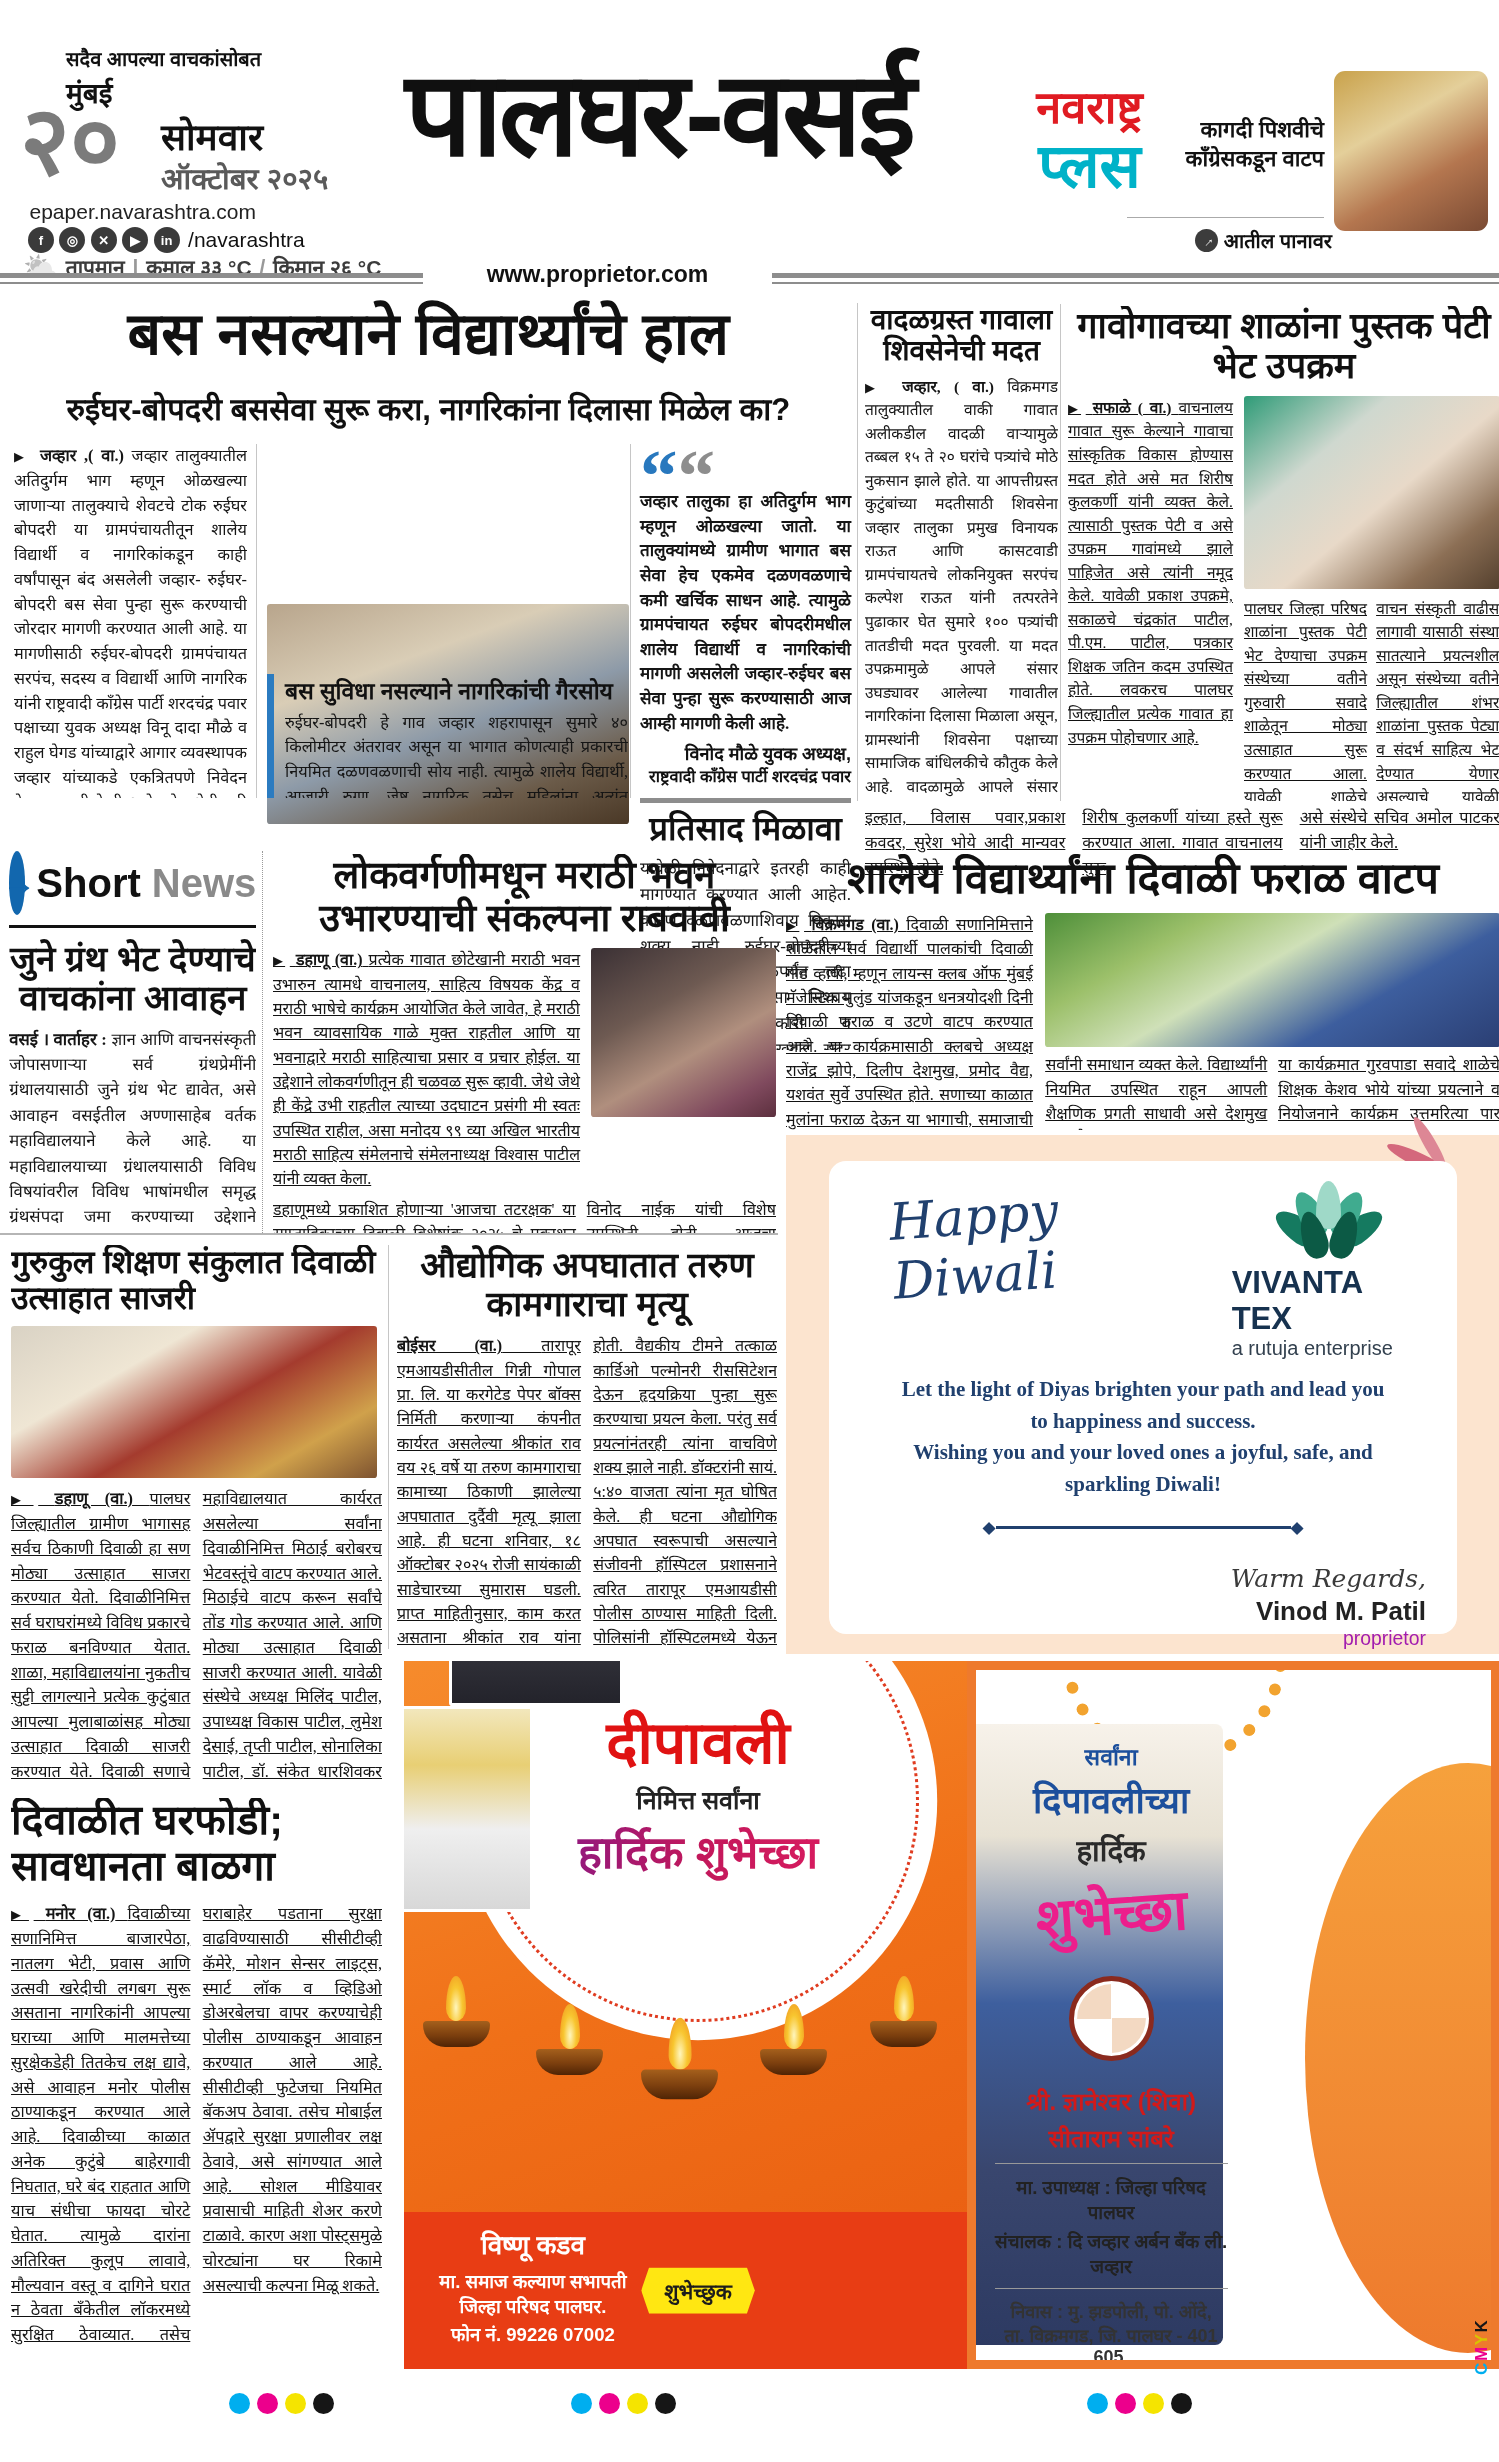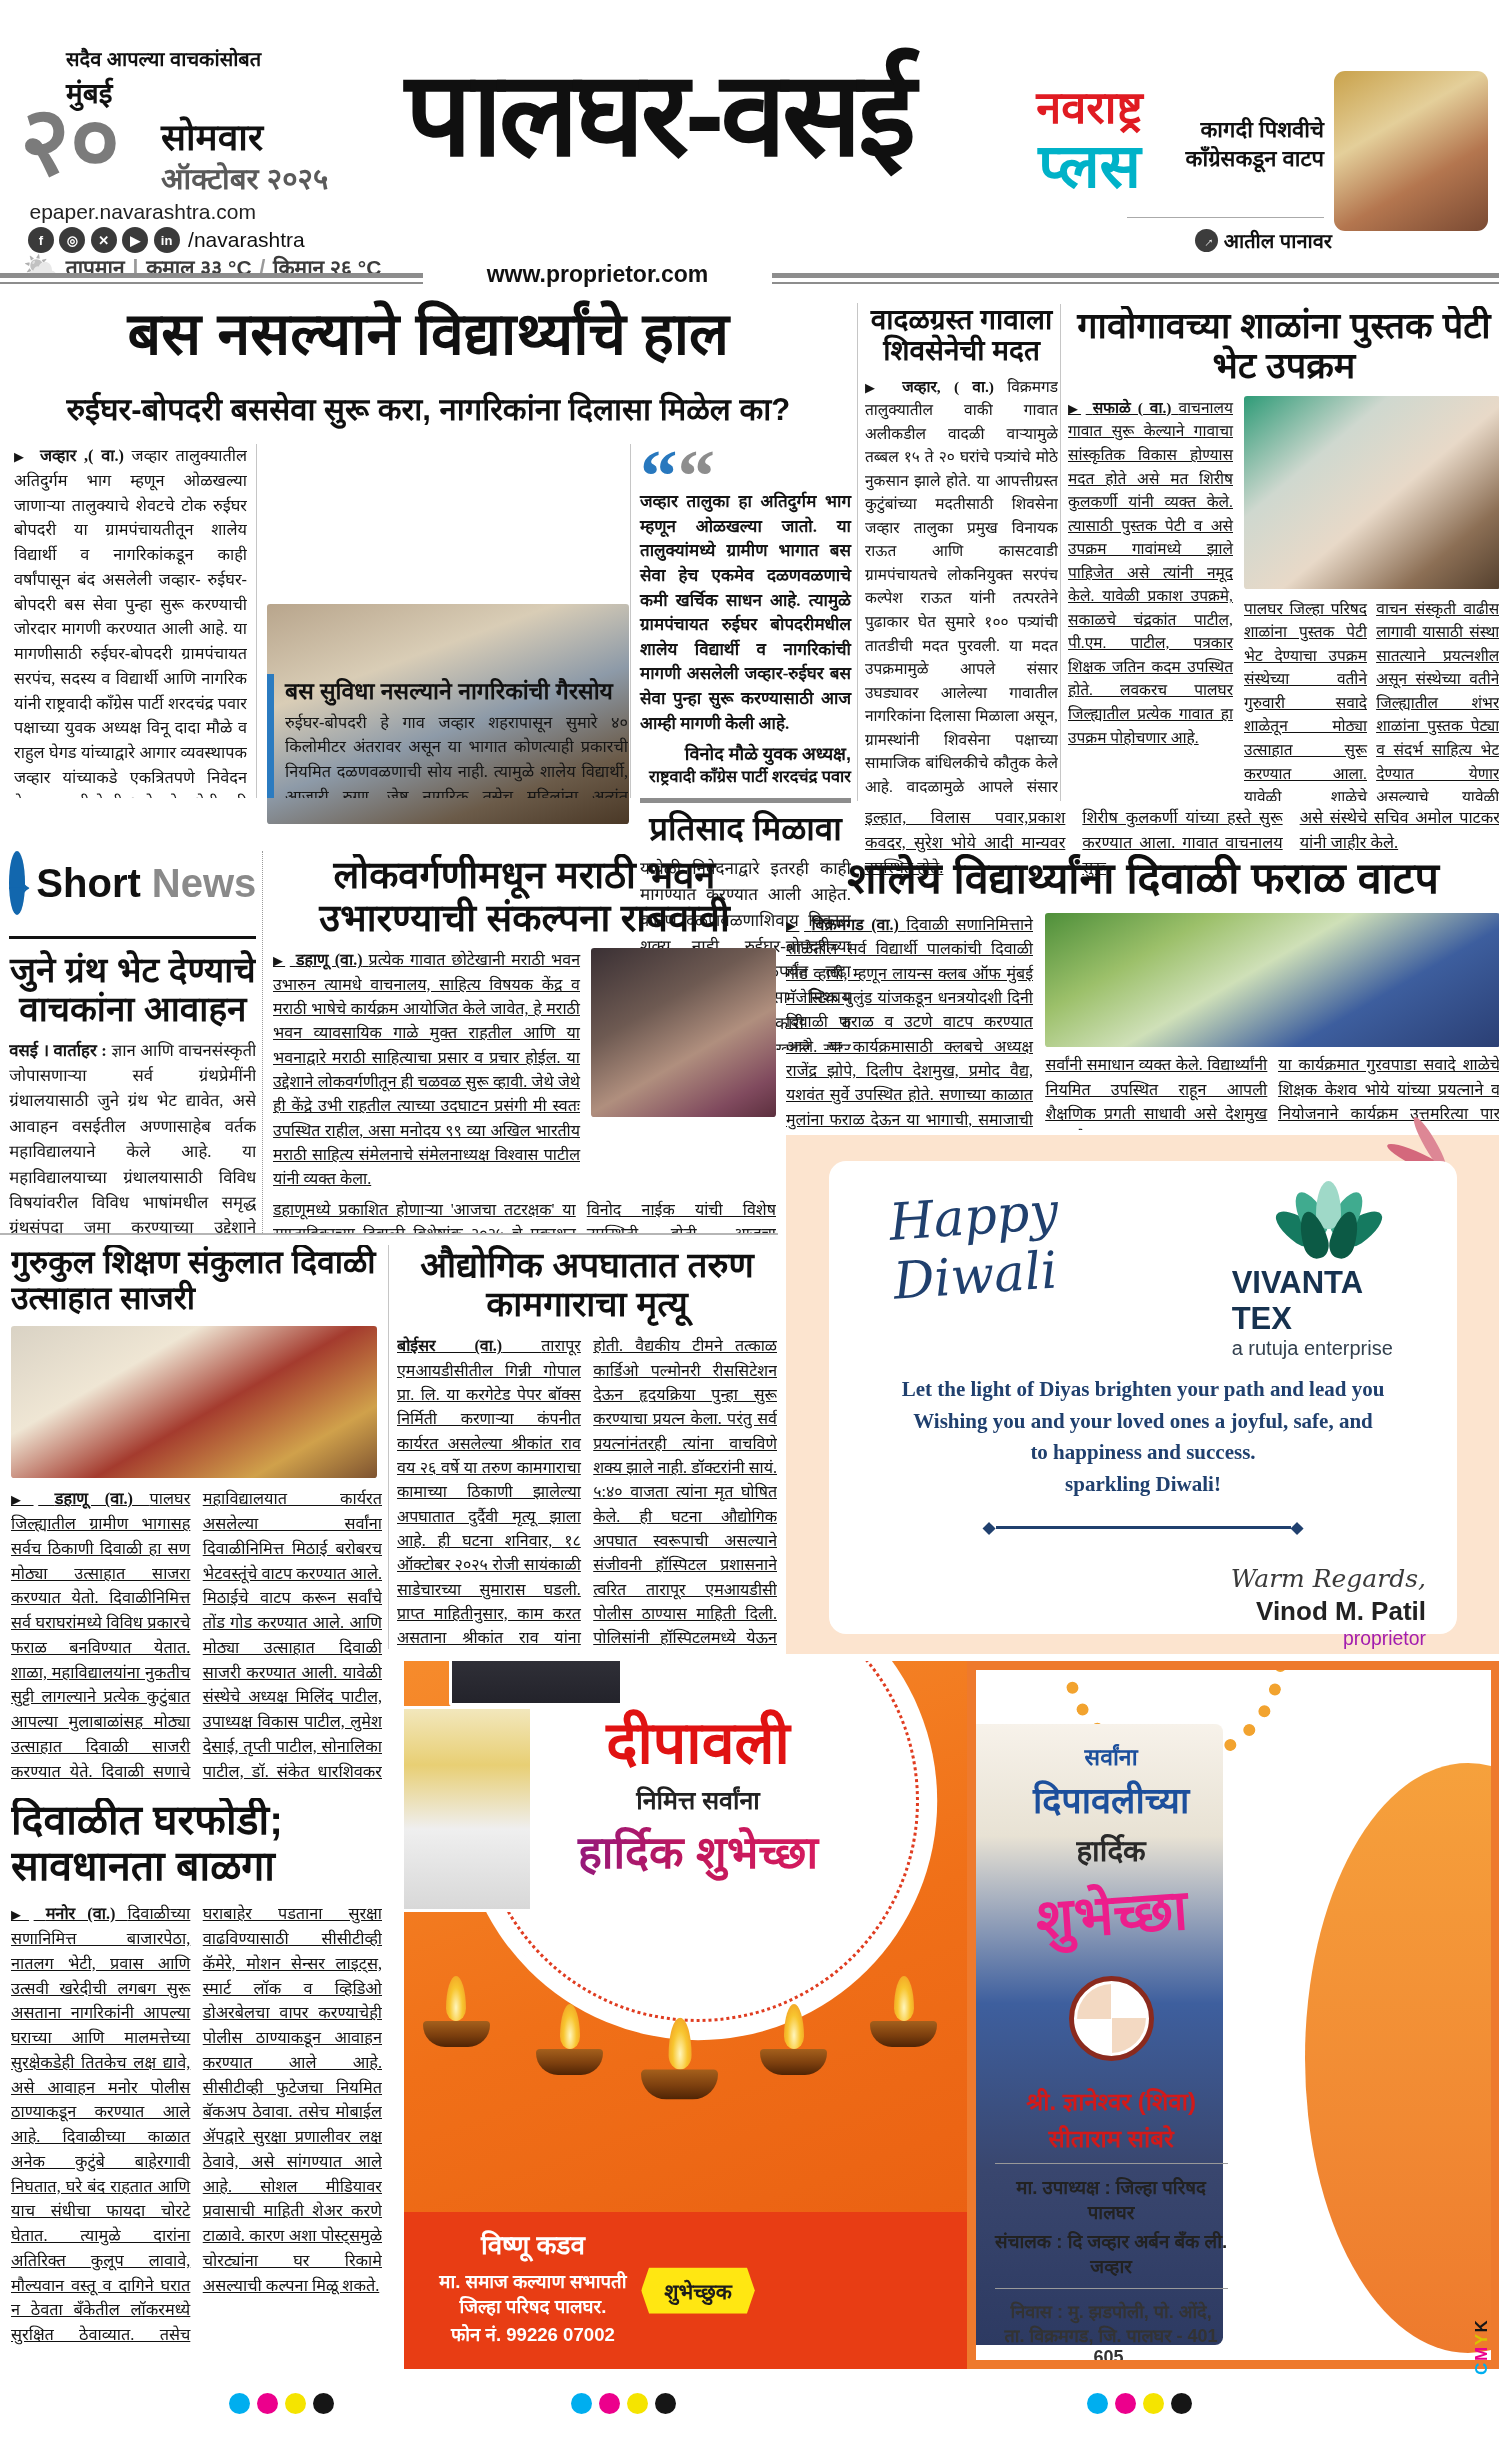--- a/index.html
+++ b/index.html
@@ -157,21 +157,21 @@
     </div>
   </div>
 
   <div class="abs cols" style="left:865px;top:806px;width:635px;gap:17px;">
     <div class="body-txt" style="font-size:16.3px;flex:1;">इल्हात, विलास पवार,प्रकाश कवदर, सुरेश भोये आदी मान्यवर उपस्थित होते.</div>
     <div class="body-txt" style="font-size:16.3px;flex:1;">शिरीष कुलकर्णी यांच्या हस्ते सुरू करण्यात आला. गावात वाचनालय सुरू</div>
     <div class="body-txt" style="font-size:16.3px;flex:1;">असे संस्थेचे सचिव अमोल पाटकर यांनी जाहीर केले.</div>
   </div>
 
   <div class="abs" style="left:9.3px;top:851px;width:247px;height:382px;overflow:hidden;">
-    <div style="display:flex;align-items:center;gap:11px;border-bottom:3.9px solid #111;padding-bottom:21px;">
+    <div style="display:flex;align-items:center;gap:11px;border-bottom:3.9px solid #111;padding-bottom:10px;">
       <span class="sn-icon"></span>
       <span style="font:900 40px 'Liberation Sans',sans-serif;color:#111;">Short</span>
       <span style="font:900 40px 'Liberation Sans',sans-serif;color:#8a8a8a;">News</span>
     </div>
     <div class="hl" style="font-size:35px;margin-top:11px;">जुने ग्रंथ भेट देण्याचे वाचकांना आवाहन</div>
     <p class="body-txt" style="margin-top:9.3px;font-size:16.7px;">
       <span class="dateline">वसई । वार्ताहर :</span>
       <span>ज्ञान आणि वाचनसंस्कृती जोपासणाऱ्या सर्व ग्रंथप्रेमींनी ग्रंथालयासाठी जुने ग्रंथ भेट द्यावेत, असे आवाहन वसईतील अण्णासाहेब वर्तक महाविद्यालयाने केले आहे. या महाविद्यालयाच्या ग्रंथालयासाठी विविध विषयांवरील विविध भाषांमधील समृद्ध ग्रंथसंपदा जमा करण्याच्या उद्देशाने 'ग्रंथसंकलन उपक्रम' राबविण्यात येत आहे. या उपक्रमात सहभागी होवून वसई-विरारमधील ग्रंथप्रेमी नागरिक, कवी, लेखक, विचारवंत, सामाजिक कार्यकर्ते, संशोधक, शिक्षक, विद्यार्थी, पत्रकार आणि जाणते व्यक्तींनी आपल्या वैयक्तिक ग्रंथसंग्रहातील संदर्भग्रंथ, कथा, कादंबऱ्या, नाटक, चरित्र आत्मचरित्र कविता संग्रह, ललित लेखसंग्रह, इतिहास, समाजशास्त्र, विज्ञान, तत्त्वज्ञान विषयक पुस्तके महाविद्यालयास भेट म्हणून द्यावीत.</span>
     </p>
   </div>
@@ -236,22 +236,22 @@
               <i class="p7"></i>
             </span>
           <span>
             <div style="font:900 31px 'Liberation Sans',sans-serif;color:#17324f;">VIVANTA TEX</div>
             <div style="font:20px 'Liberation Sans',sans-serif;color:#33414f;">a rutuja enterprise</div>
           </span>
         </div>
       </div>
       <div style="text-align:center;font:bold 21px 'Liberation Serif',serif;color:#20406e;margin-top:14px;line-height:1.5;">
         <div>Let the light of Diyas brighten your path and lead you</div>
+        <div>to happiness and success.</div>
         <div>Wishing you and your loved ones a joyful, safe, and</div>
-        <div>to happiness and success.</div>
         <div>sparkling Diwali!</div>
       </div>
       <div style="display:flex;align-items:center;justify-content:center;margin-top:17px;color:#20406e;">
         <span style="font-size:17px;">◆</span>
           <span style="display:inline-block;width:295px;height:3.1px;background:#20406e;"></span>
           <span style="font-size:17px;">◆</span>
       </div>
       <div style="text-align:right;margin-top:26px;">
         <div class="scripty" style="font-size:25px;color:#3a3a3a;">Warm Regards,</div>
         <div style="font:900 26px 'Liberation Sans',sans-serif;color:#222;margin-top:3.1px;">Vinod M. Patil</div>

